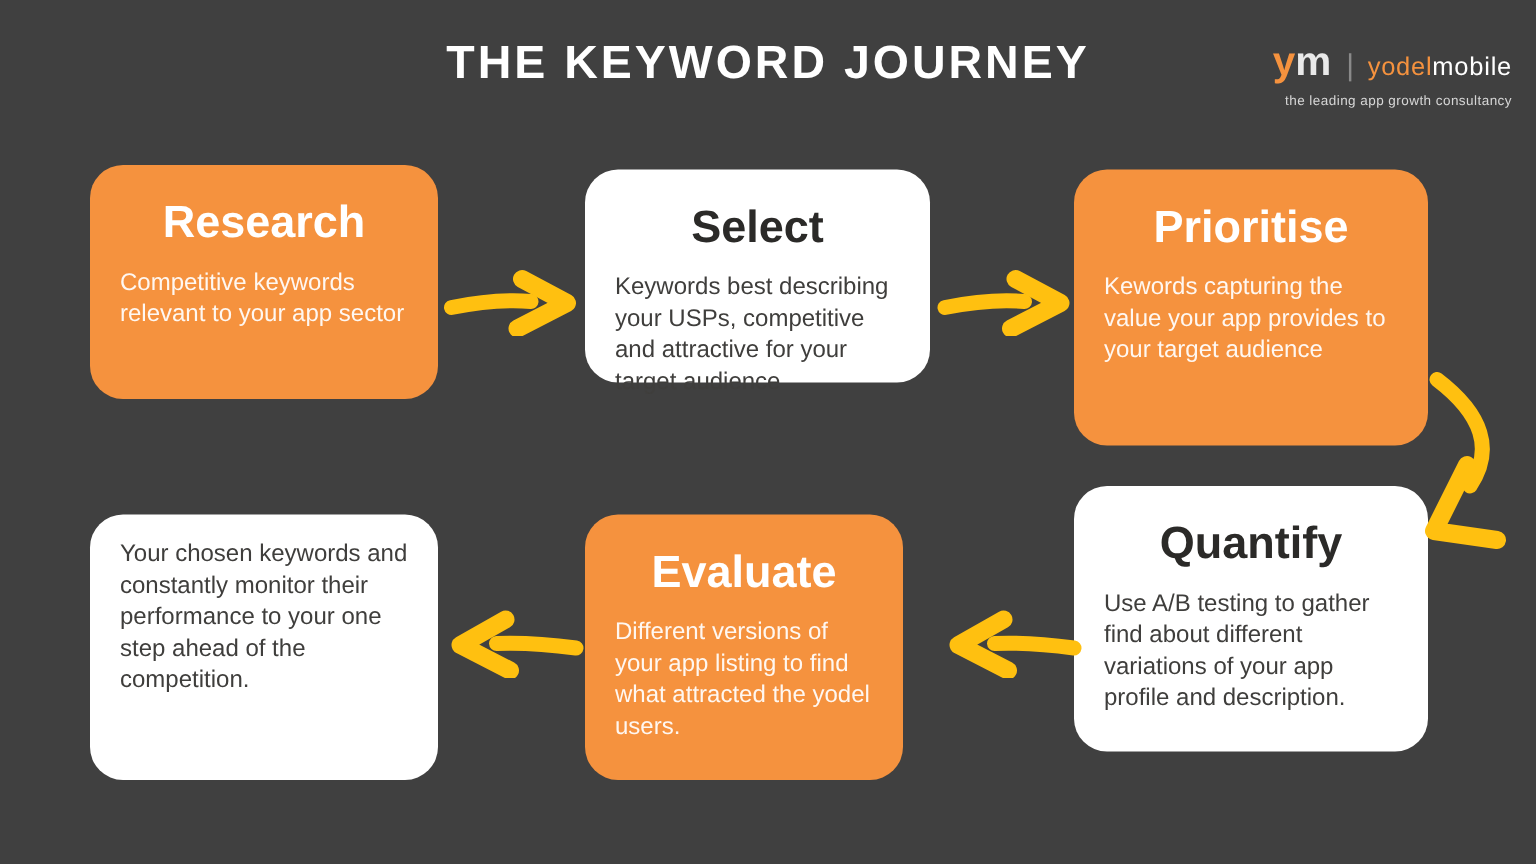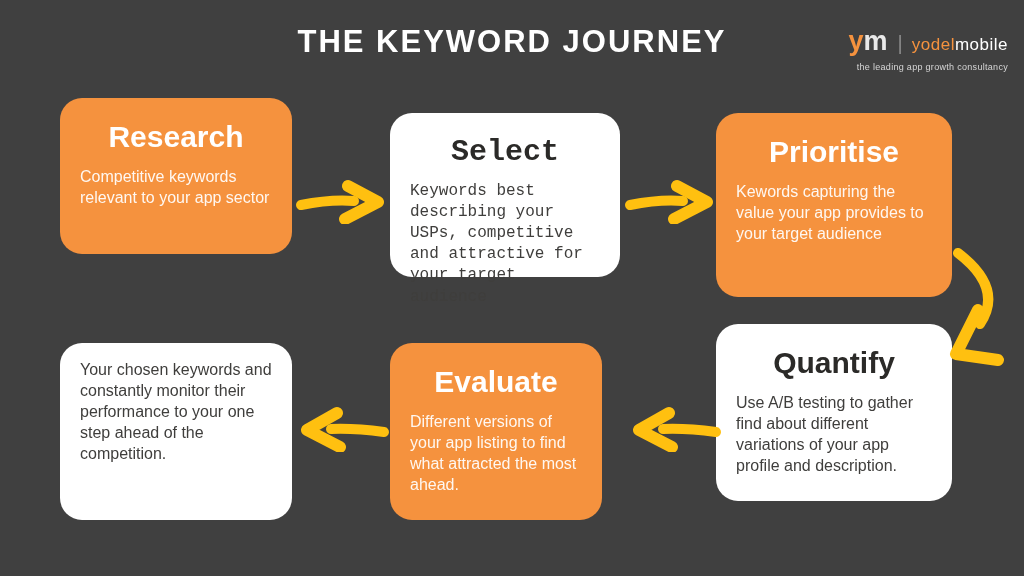--- a/index.html
+++ b/index.html
@@ -32,22 +32,22 @@
   .card { position:absolute; border-radius:22px; padding:16px 20px; }
   .card.orange { background:#F5923E; }
   .card.white  { background:#ffffff; }
   .card-title { text-align:center; font-weight:700; font-size:30px; margin-top:6px; margin-bottom:12px; }
   .orange .card-title { color:#ffffff; }
   .white  .card-title { color:#2b2a28; }
   .card-body { font-size:16px; line-height:1.32; }
   .orange .card-body { color:rgba(255,255,255,0.93); }
   .white  .card-body { color:#3f3e3c; }
 
-  #card-research   { left:60px;  top:98px; width:232px; height:156px; }
-  #card-select     { left:390px; top:113px; width:230px; height:164px;font-family:Liberation Mono, monospace; }
+  #card-research   { left:60px;  top:110px; width:232px; height:156px; }
+  #card-select     { left:390px; top:113px; width:230px; height:142px; }
   #card-prioritise { left:716px; top:113px; width:236px; height:184px; }
   #card-implement  { left:60px;  top:343px; width:232px; height:177px; }
   #card-evaluate   { left:390px; top:343px; width:212px; height:177px; }
   #card-quantify   { left:716px; top:324px; width:236px; height:177px; }
 
   
   .arrow { position:absolute; }
   .arrow svg { display:block; width:100%; height:100%; }
   .arrow path { stroke:#FFC010; fill:none; stroke-linecap:round; stroke-linejoin:round; }
   .arrow .shaft { stroke-width:10; }
@@ -88,21 +88,21 @@
     <h2 class="card-title">Prioritise</h2>
     <p class="card-body">Kewords capturing the value your app provides to your target audience</p>
   </section>
 
   <section class="card white" id="card-implement">
     <p class="card-body">Your chosen keywords and constantly monitor their performance to your one step ahead of the competition.</p>
   </section>
 
   <section class="card orange" id="card-evaluate">
     <h2 class="card-title">Evaluate</h2>
-    <p class="card-body">Different versions of your app listing to find what attracted the most ahead.</p>
+    <p class="card-body">Different versions of your app listing to find what attracted the yodel users.</p>
   </section>
 
   <section class="card white" id="card-quantify">
     <h2 class="card-title">Quantify</h2>
     <p class="card-body">Use A/B testing to gather find about different variations of your app profile and description.</p>
   </section>
 
   <div class="arrow" id="arrow-research-select">
     <svg viewBox="0 0 90 46" xmlns="http://www.w3.org/2000/svg">
       <path class="shaft" d="M6 27 Q36 21 59 23"></path>

